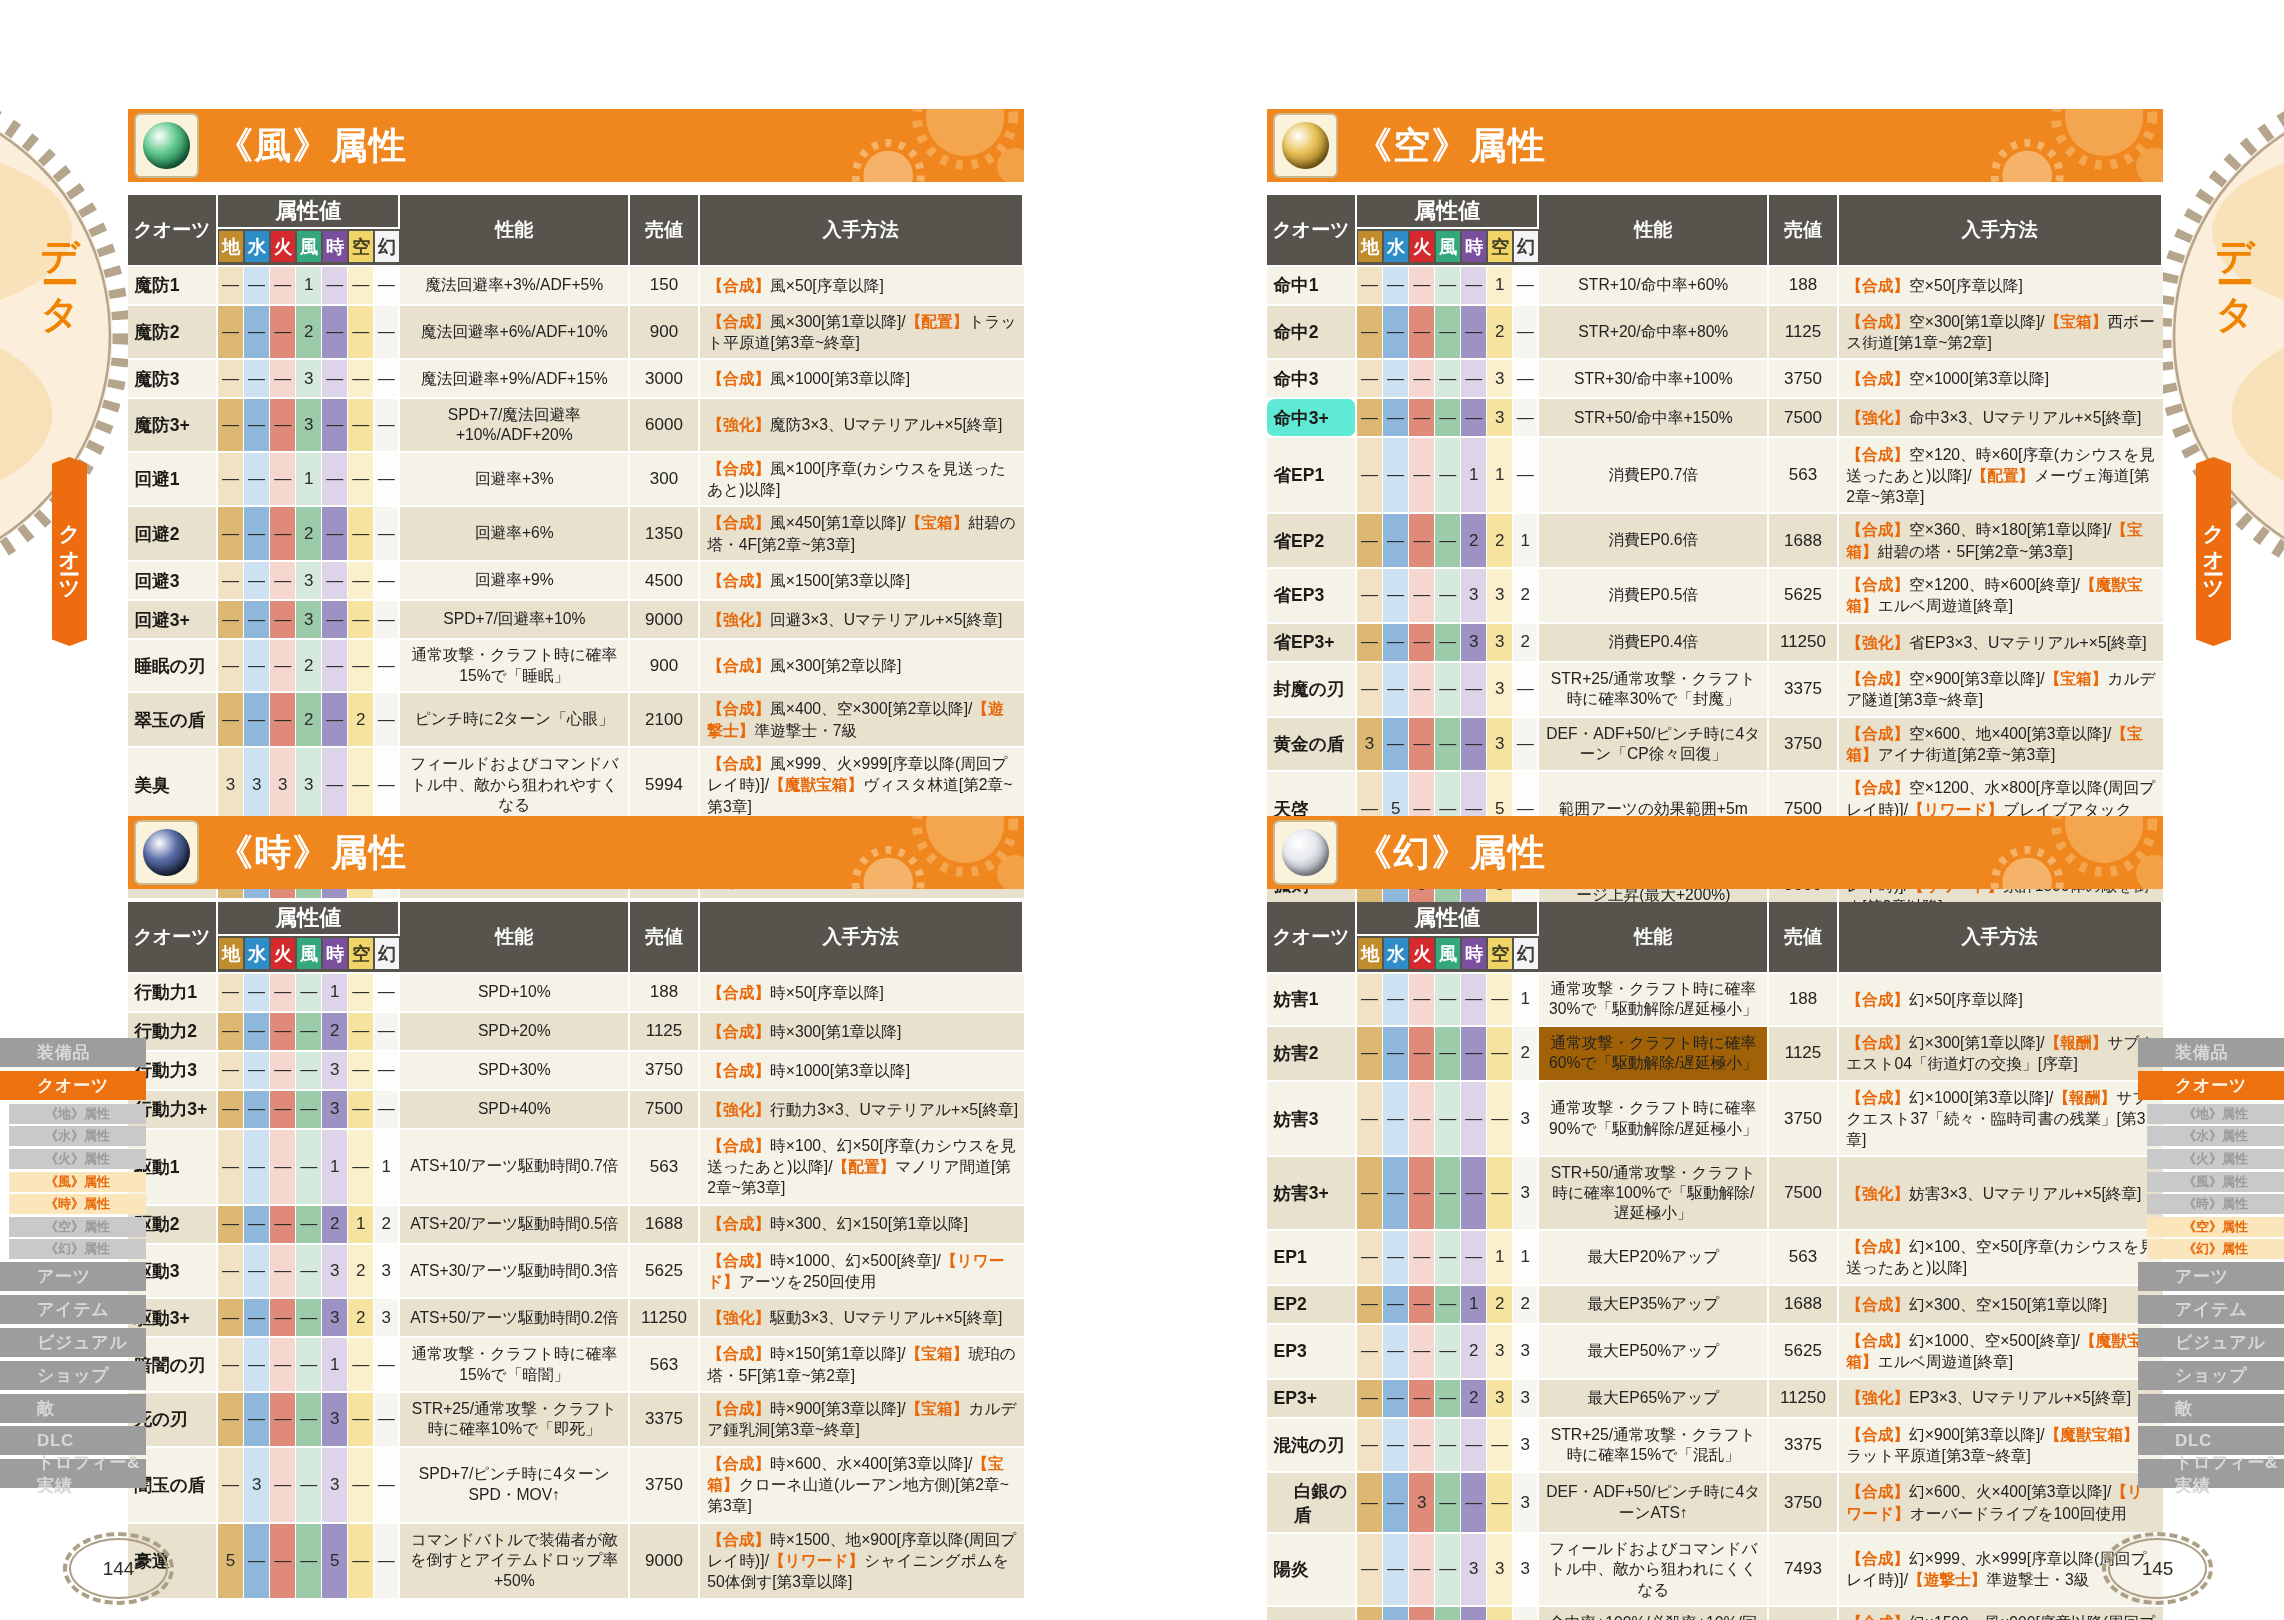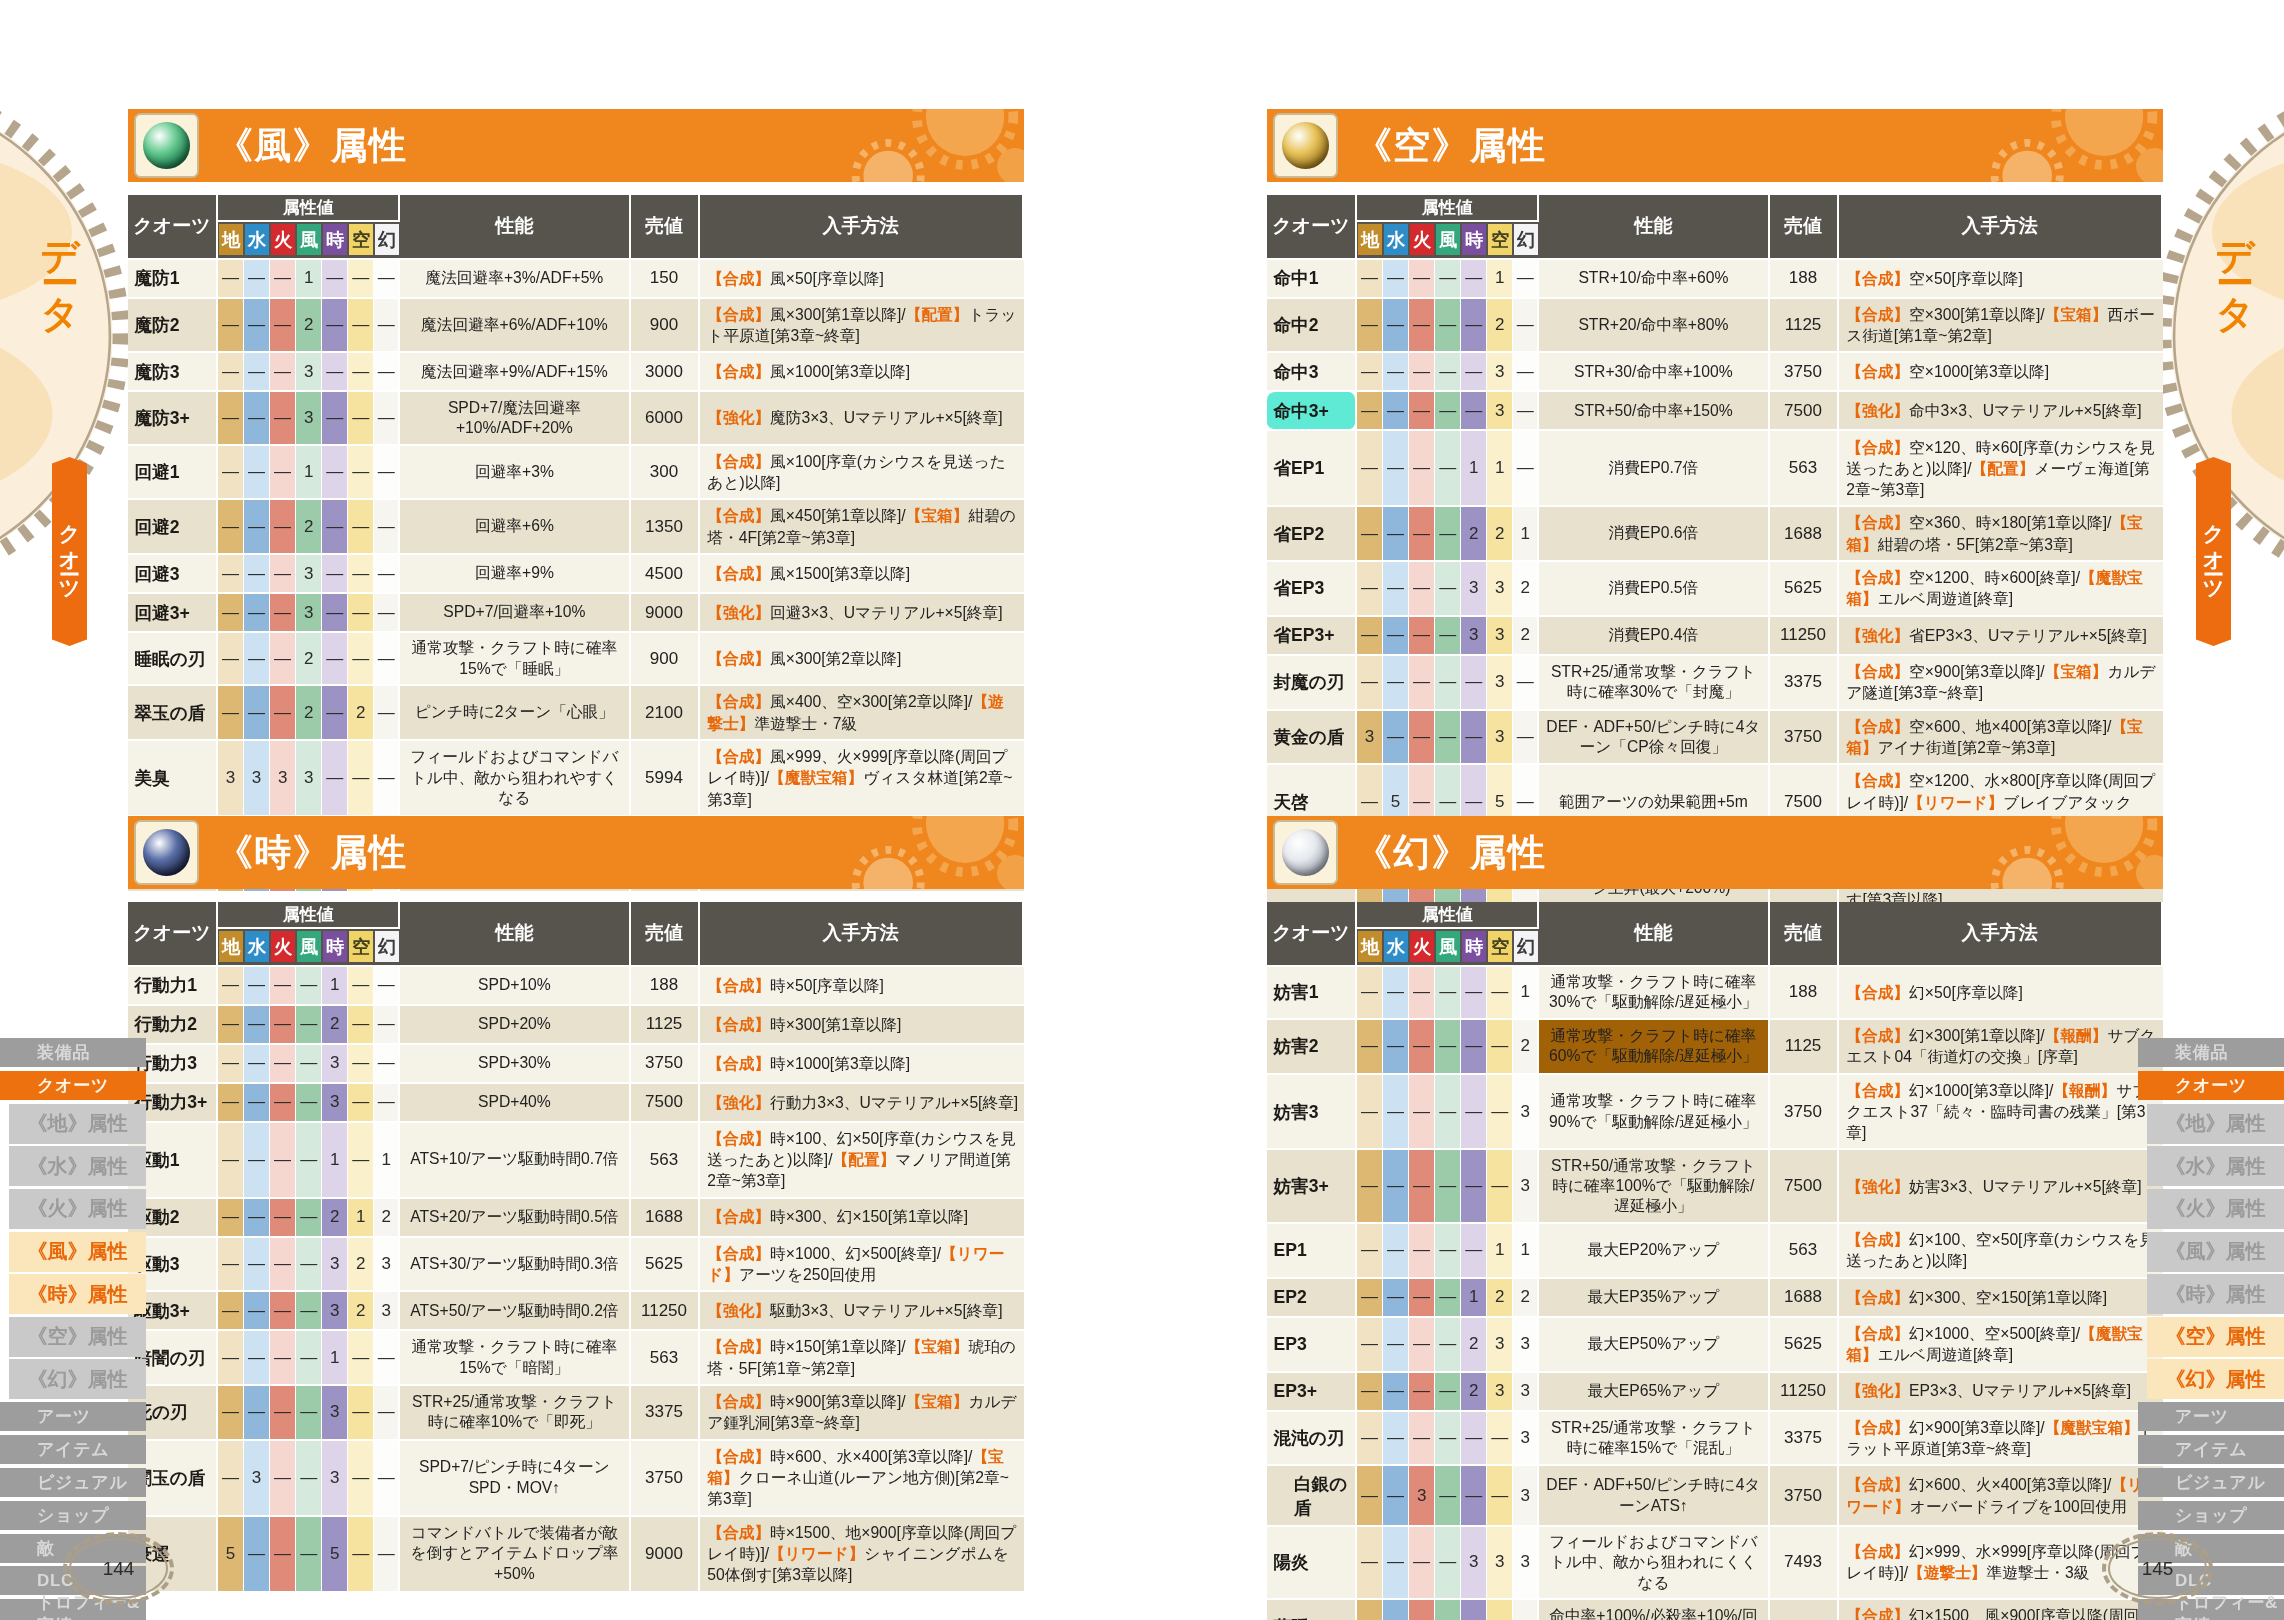--- a/index.html
+++ b/index.html
@@ -17,21 +17,21 @@
   .icon-frame{width:61px;height:61px;background:#FBF2DB;border:2px solid #CBB98F;border-radius:6.5px;
               margin-left:5.9px;display:flex;align-items:center;justify-content:center;flex:0 0 auto;}
   .orb{width:47px;height:47px;border-radius:50%;box-shadow:inset -2.6px -3.9px 6.5px rgba(0,0,0,.35);}
   .tbar-title{color:#fff;font-size:37px;font-weight:bold;margin-left:17px;letter-spacing:1.3px;white-space:nowrap;z-index:2;}
   .bar-gears{position:absolute;right:0;top:0;z-index:1;}
 
   table.qtable{border-collapse:separate;border-spacing:0;width:896px;table-layout:fixed;margin-top:13px;}
   table.qtable th,table.qtable td{box-sizing:border-box;}
   thead th{background:#57544E;color:#fff;font-weight:bold;border-right:2.6px solid #fff;border-bottom:2px solid #fff;}
   th.h-quartz{font-size:19px;}
-  th.h-attr{font-size:17px;height:20px;margin-left:44px;}
+  th.h-attr{font-size:22px;height:20px;margin-left:44px;}
   th.h-perf,th.h-price,th.h-method{font-size:19px;}
   th.chip-cell{background:#57544E;padding:2px 1.3px 2.6px 1.3px;border-right:0;}
   th.chip-cell .chip{height:31px;display:flex;align-items:center;justify-content:center;
                      font-size:18.3px;font-weight:bold;}
   tbody td{border-bottom:2.6px solid #fff;vertical-align:middle;height:39px;}
   td.name{font-weight:bold;font-size:17.6px;padding:5.2px 2.6px 5.2px 6.5px;border-right:2.6px solid #fff;color:#1d1b18;}
   td.attr{text-align:center;font-size:17px;color:#2b2b2b;border-right:1.3px solid #fff;}
   td.attr.last{border-right:2.6px solid #fff;}
   td.perf{text-align:center;font-size:15.7px;line-height:1.3;padding:5.2px 6.5px;border-right:2.6px solid #fff;}
   td.price{text-align:center;font-size:17px;border-right:2.6px solid #fff;}
@@ -39,22 +39,22 @@
   .tag{color:#E8680A;font-weight:bold;}
 
   
   .menu{position:absolute;top:1038px;width:146px;}
   #menu-left{left:0;}
   #menu-right{left:2138px;}
   .menu-item{display:flex;align-items:center;box-sizing:border-box;}
   .menu-item.main{height:29px;margin-bottom:3.9px;background:#9D9D9D;color:#D8D8D8;
                   font-size:17px;font-weight:bold;padding-left:37px;letter-spacing:0.7px;}
   .menu-item.main.active{background:#EE7110;color:#FFF6E8;}
-  .menu-item.sub{height:40px;margin-bottom:2.6px;margin-left:9.1px;background:#C9C9C9;color:#9B9B9B;
-                 font-size:20px;font-weight:bold;justify-content:center;}
+  .menu-item.sub{height:20px;margin-bottom:2.6px;margin-left:9.1px;background:#C9C9C9;color:#9B9B9B;
+                 font-size:13px;font-weight:bold;justify-content:center;}
   .menu-item.sub.hl{background:#FBE5BB;color:#E8680A;}
 
   
   .edge-gear{position:absolute;top:42px;}
   .vlabel{position:absolute;top:212px;writing-mode:vertical-rl;color:#F08400;
           font-size:38px;font-weight:bold;letter-spacing:6.5px;}
   #vlabel-left{left:34px;}
   #vlabel-right{left:2209px;}
   .vtab{position:absolute;top:457px;width:35px;height:189px;background:#EC6C0F;color:#fff;
         writing-mode:vertical-rl;display:flex;align-items:center;justify-content:center;

